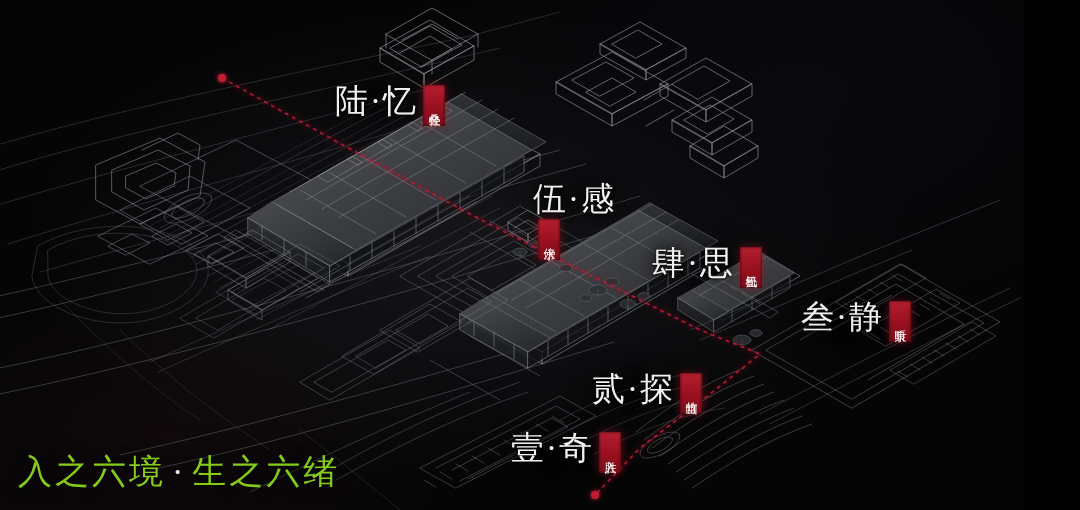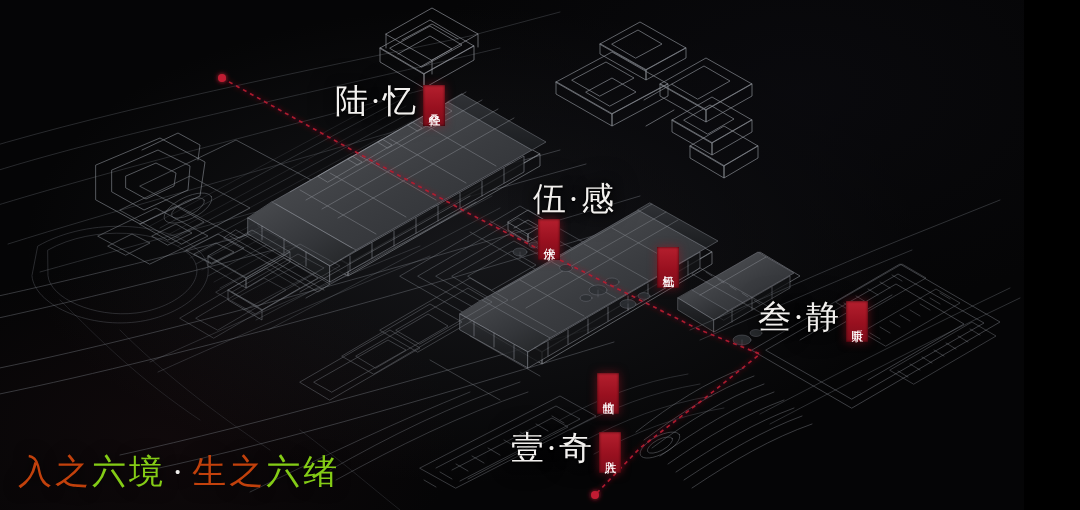--- a/index.html
+++ b/index.html
@@ -34,21 +34,21 @@
     font-family:"Liberation Serif","DejaVu Serif",serif;
   }
 
   
   #caption{
     position:absolute;left:18px;top:452px;
     font-size:34px;line-height:40px;letter-spacing:3px;
     font-family:"Liberation Serif","DejaVu Serif",serif;
     text-shadow:0 0 16px rgba(0,0,0,.9);
   }
-  #caption .w{color:#c2410c;}
+  #caption .w{color:#84cc16;}
   #caption .r{color:#84cc16;}
   #caption .dot{color:#efeeec;padding:0 6px;}
 </style>
 </head>
 <body>
 
 <div id="stage">
 
   <div class="wash a"></div>
   <div class="wash c"></div>
@@ -483,29 +483,31 @@
     <span class="mtitle">陆·忆</span>
     <span class="badge">叠径</span>
   </div>
 
   <div class="marker" style="left:533px;top:181px;flex-direction:column;">
     <span class="mtitle">伍·感</span>
     <span class="badge">傍水</span>
   </div>
 
   <div class="marker" style="left:652px;top:245px;">
+    <span class="mtitle">肆·思</span>
     <span class="badge">松氲</span>
   </div>
 
-  <div class="marker" style="left:758px;top:299px;text-align:right;">
+  <div class="marker" style="left:801px;top:299px;text-align:right;">
     <span class="mtitle">叁·静</span>
     <span class="badge">听泉</span>
   </div>
 
   <div class="marker" style="left:592px;top:371px;">
+    <span class="mtitle">贰·探</span>
     <span class="badge">竹幽</span>
   </div>
 
   <div class="marker" style="left:511px;top:430px;">
     <span class="mtitle">壹·奇</span>
     <span class="badge">入胜</span>
   </div>
 
   <div id="caption">
     <span class="w">入之</span><span class="r">六境</span><span class="dot">·</span><span class="w">生之</span><span class="r">六绪</span>

